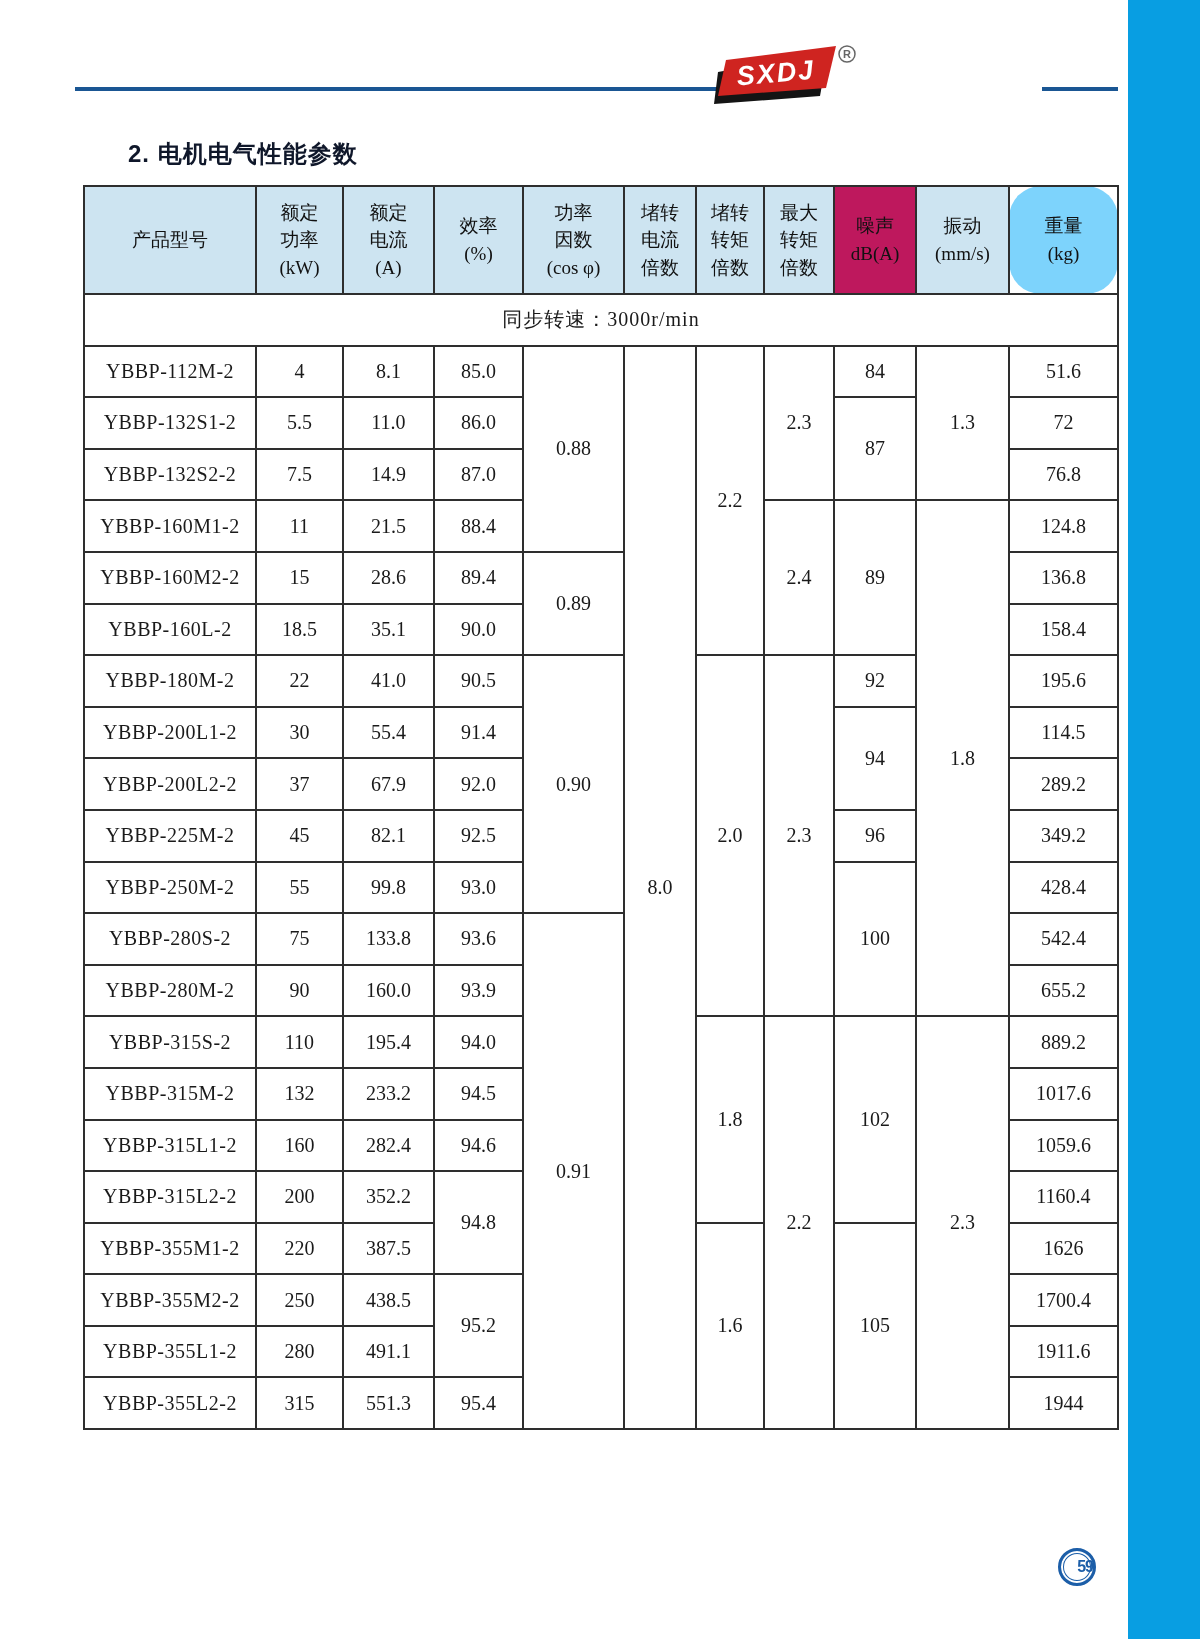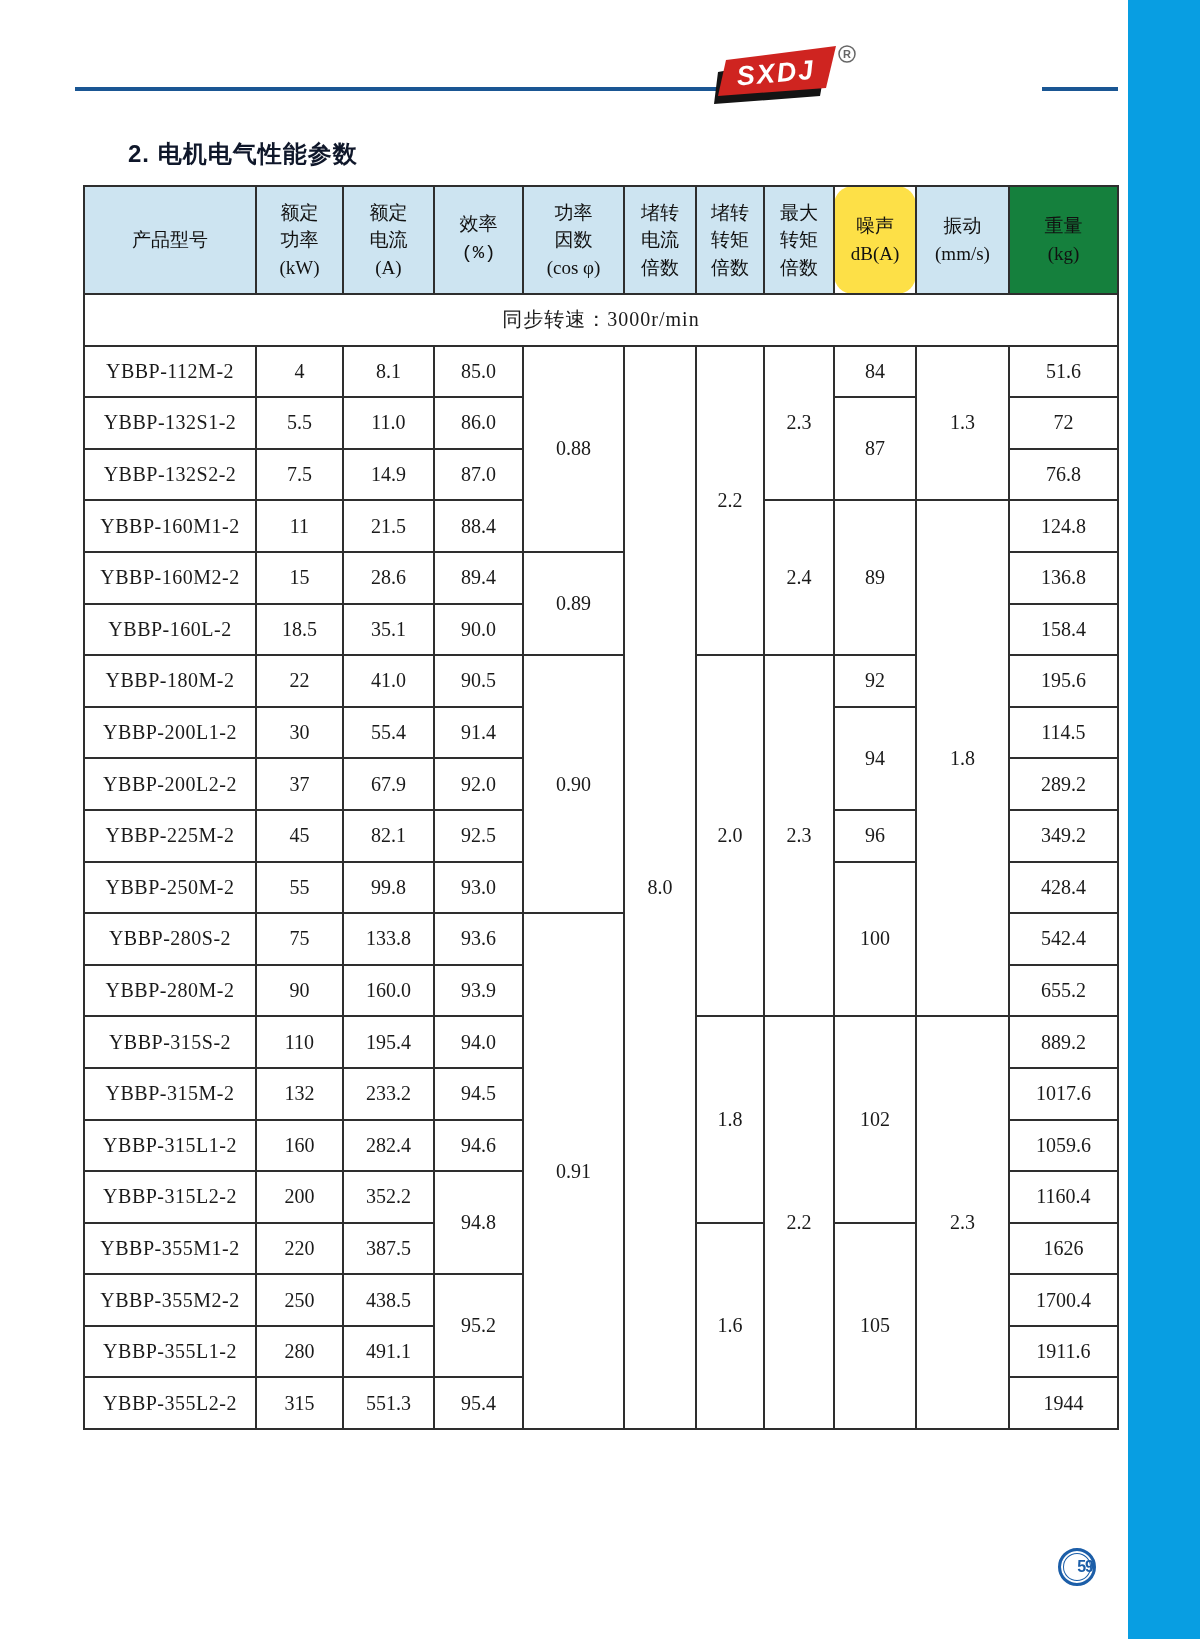--- a/index.html
+++ b/index.html
@@ -101,21 +101,21 @@
           <th style="background: rgb(205, 228, 241);">
             <div>额定</div>
             <div>功率</div>
             <div>(kW)</div>
           </th>
           <th style="background: rgb(205, 228, 241);">
             <div>额定</div>
             <div>电流</div>
             <div>(A)</div>
           </th>
-          <th style="background: rgb(205, 228, 241); font-family: Liberation Mono, monospace;">
+          <th style="background: rgb(205, 228, 241);">
             <div>效率</div>
             <div>(%)</div>
           </th>
           <th style="background: rgb(205, 228, 241);">
             <div>功率</div>
             <div>因数</div>
             <div>(cos φ)</div>
           </th>
           <th style="background: rgb(205, 228, 241);">
             <div>堵转</div>
@@ -125,29 +125,29 @@
           <th style="background: rgb(205, 228, 241);">
             <div>堵转</div>
             <div>转矩</div>
             <div>倍数</div>
           </th>
           <th style="background: rgb(205, 228, 241);">
             <div>最大</div>
             <div>转矩</div>
             <div>倍数</div>
           </th>
-          <th style="background: #fde047; border-radius: 19px;">
+          <th style="background: #be185d;">
             <div>噪声</div>
             <div>dB(A)</div>
           </th>
           <th style="background: rgb(205, 228, 241); margin-top: 20px;">
             <div>振动</div>
             <div>(mm/s)</div>
           </th>
-          <th style="background: #15803d;">
+          <th style="background: #7dd3fc; border-radius: 32px;">
             <div>重量</div>
             <div>(kg)</div>
           </th>
         </tr>
       </thead>
     <tbody>
         <tr class="sync-row">
           <td colspan="11">同步转速：3000r/min</td>
         </tr>
         <tr>

